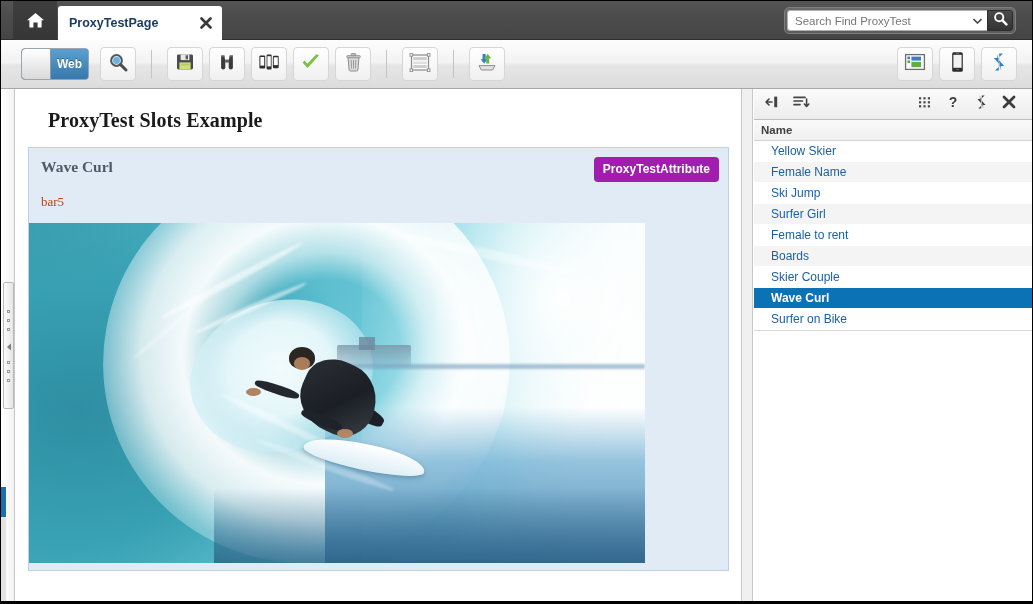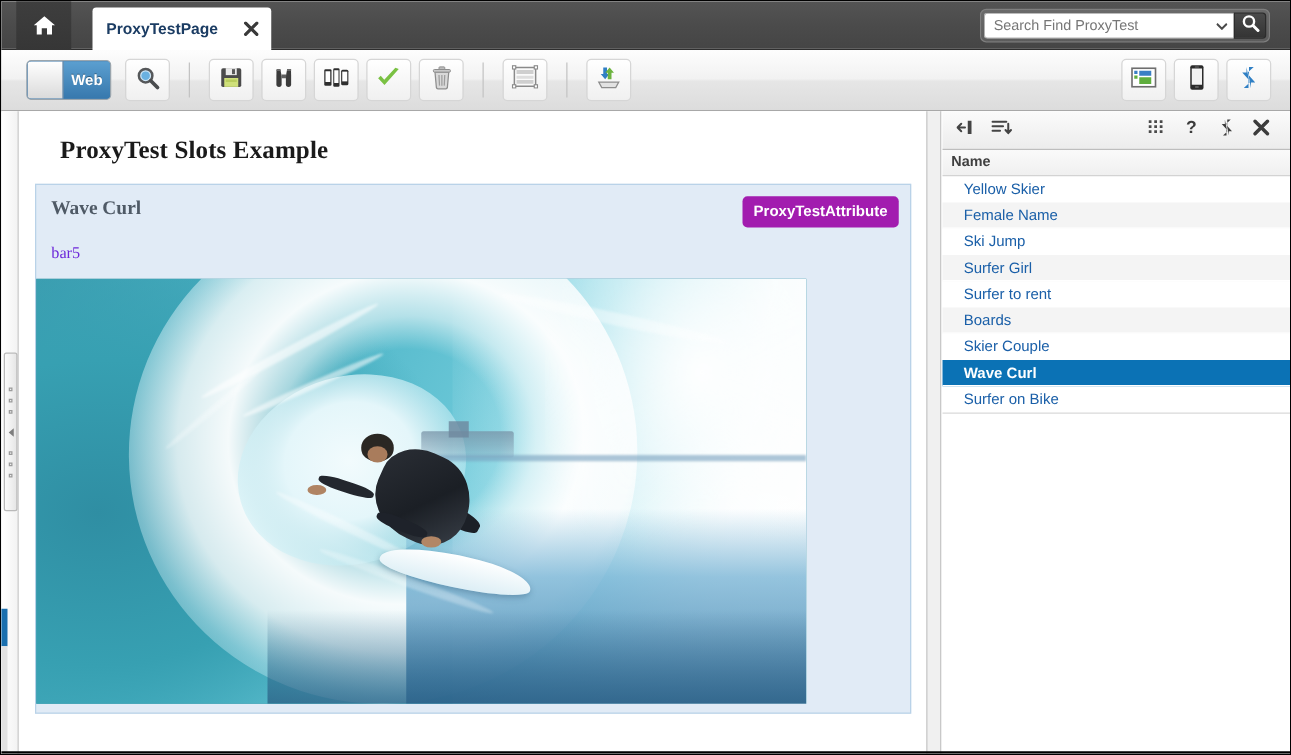--- a/index.html
+++ b/index.html
@@ -44,22 +44,22 @@
     background: linear-gradient(to bottom, #3e3e3e, #363636);
     display: flex;
     align-items: center;
     justify-content: center;
     cursor: pointer;
   }
   .home-btn svg { display: block; }
 
   .tab {
     position: absolute;
-    left: 73px; top: 5px;
-    width: 143px; height: 34px;
+    left: 57px; top: 5px;
+    width: 164px; height: 34px;
     background: #ffffff;
     border-top-left-radius: 3px;
     border-top-right-radius: 3px;
     display: flex;
     align-items: center;
     box-sizing: border-box;
     padding: 0 8px 0 11px;
     cursor: pointer;
   }
   .tab-label {
@@ -278,21 +278,21 @@
     font-family: "Liberation Serif", serif;
     font-size: 15.5px;
     font-weight: bold;
     color: #4f5a66;
   }
   .slot-sub {
     margin: 0;
     padding: 18px 0 0 12px;
     font-family: "Liberation Serif", serif;
     font-size: 13px;
-    color: #6d28d9;
+    color: #c2410c;
   }
   .attr-badge {
     position: absolute;
     right: 9px; top: 9px;
     background: #a21caf;
     color: #ffffff;
     font-size: 12px;
     font-weight: bold;
     padding: 5px 9px 6px 9px;
     border-radius: 4px;
@@ -852,21 +852,21 @@
 
       <div class="rp-header">
         <span class="rp-header-cell">Name</span>
       </div>
 
       <ul class="rp-list" id="rp-list">
           <li class="rp-row">Yellow Skier</li>
           <li class="rp-row alt">Female Name</li>
           <li class="rp-row">Ski Jump</li>
           <li class="rp-row alt">Surfer Girl</li>
-          <li class="rp-row">Surfer to rent</li>
+          <li class="rp-row">Female to rent</li>
           <li class="rp-row alt">Boards</li>
           <li class="rp-row">Skier Couple</li>
           <li class="rp-row sel">Wave Curl</li>
           <li class="rp-row">Surfer on Bike</li>
         </ul>
       <div class="rp-list-end"></div>
     </div>
   </div>
 
   <div class="bottom-strip"></div>

